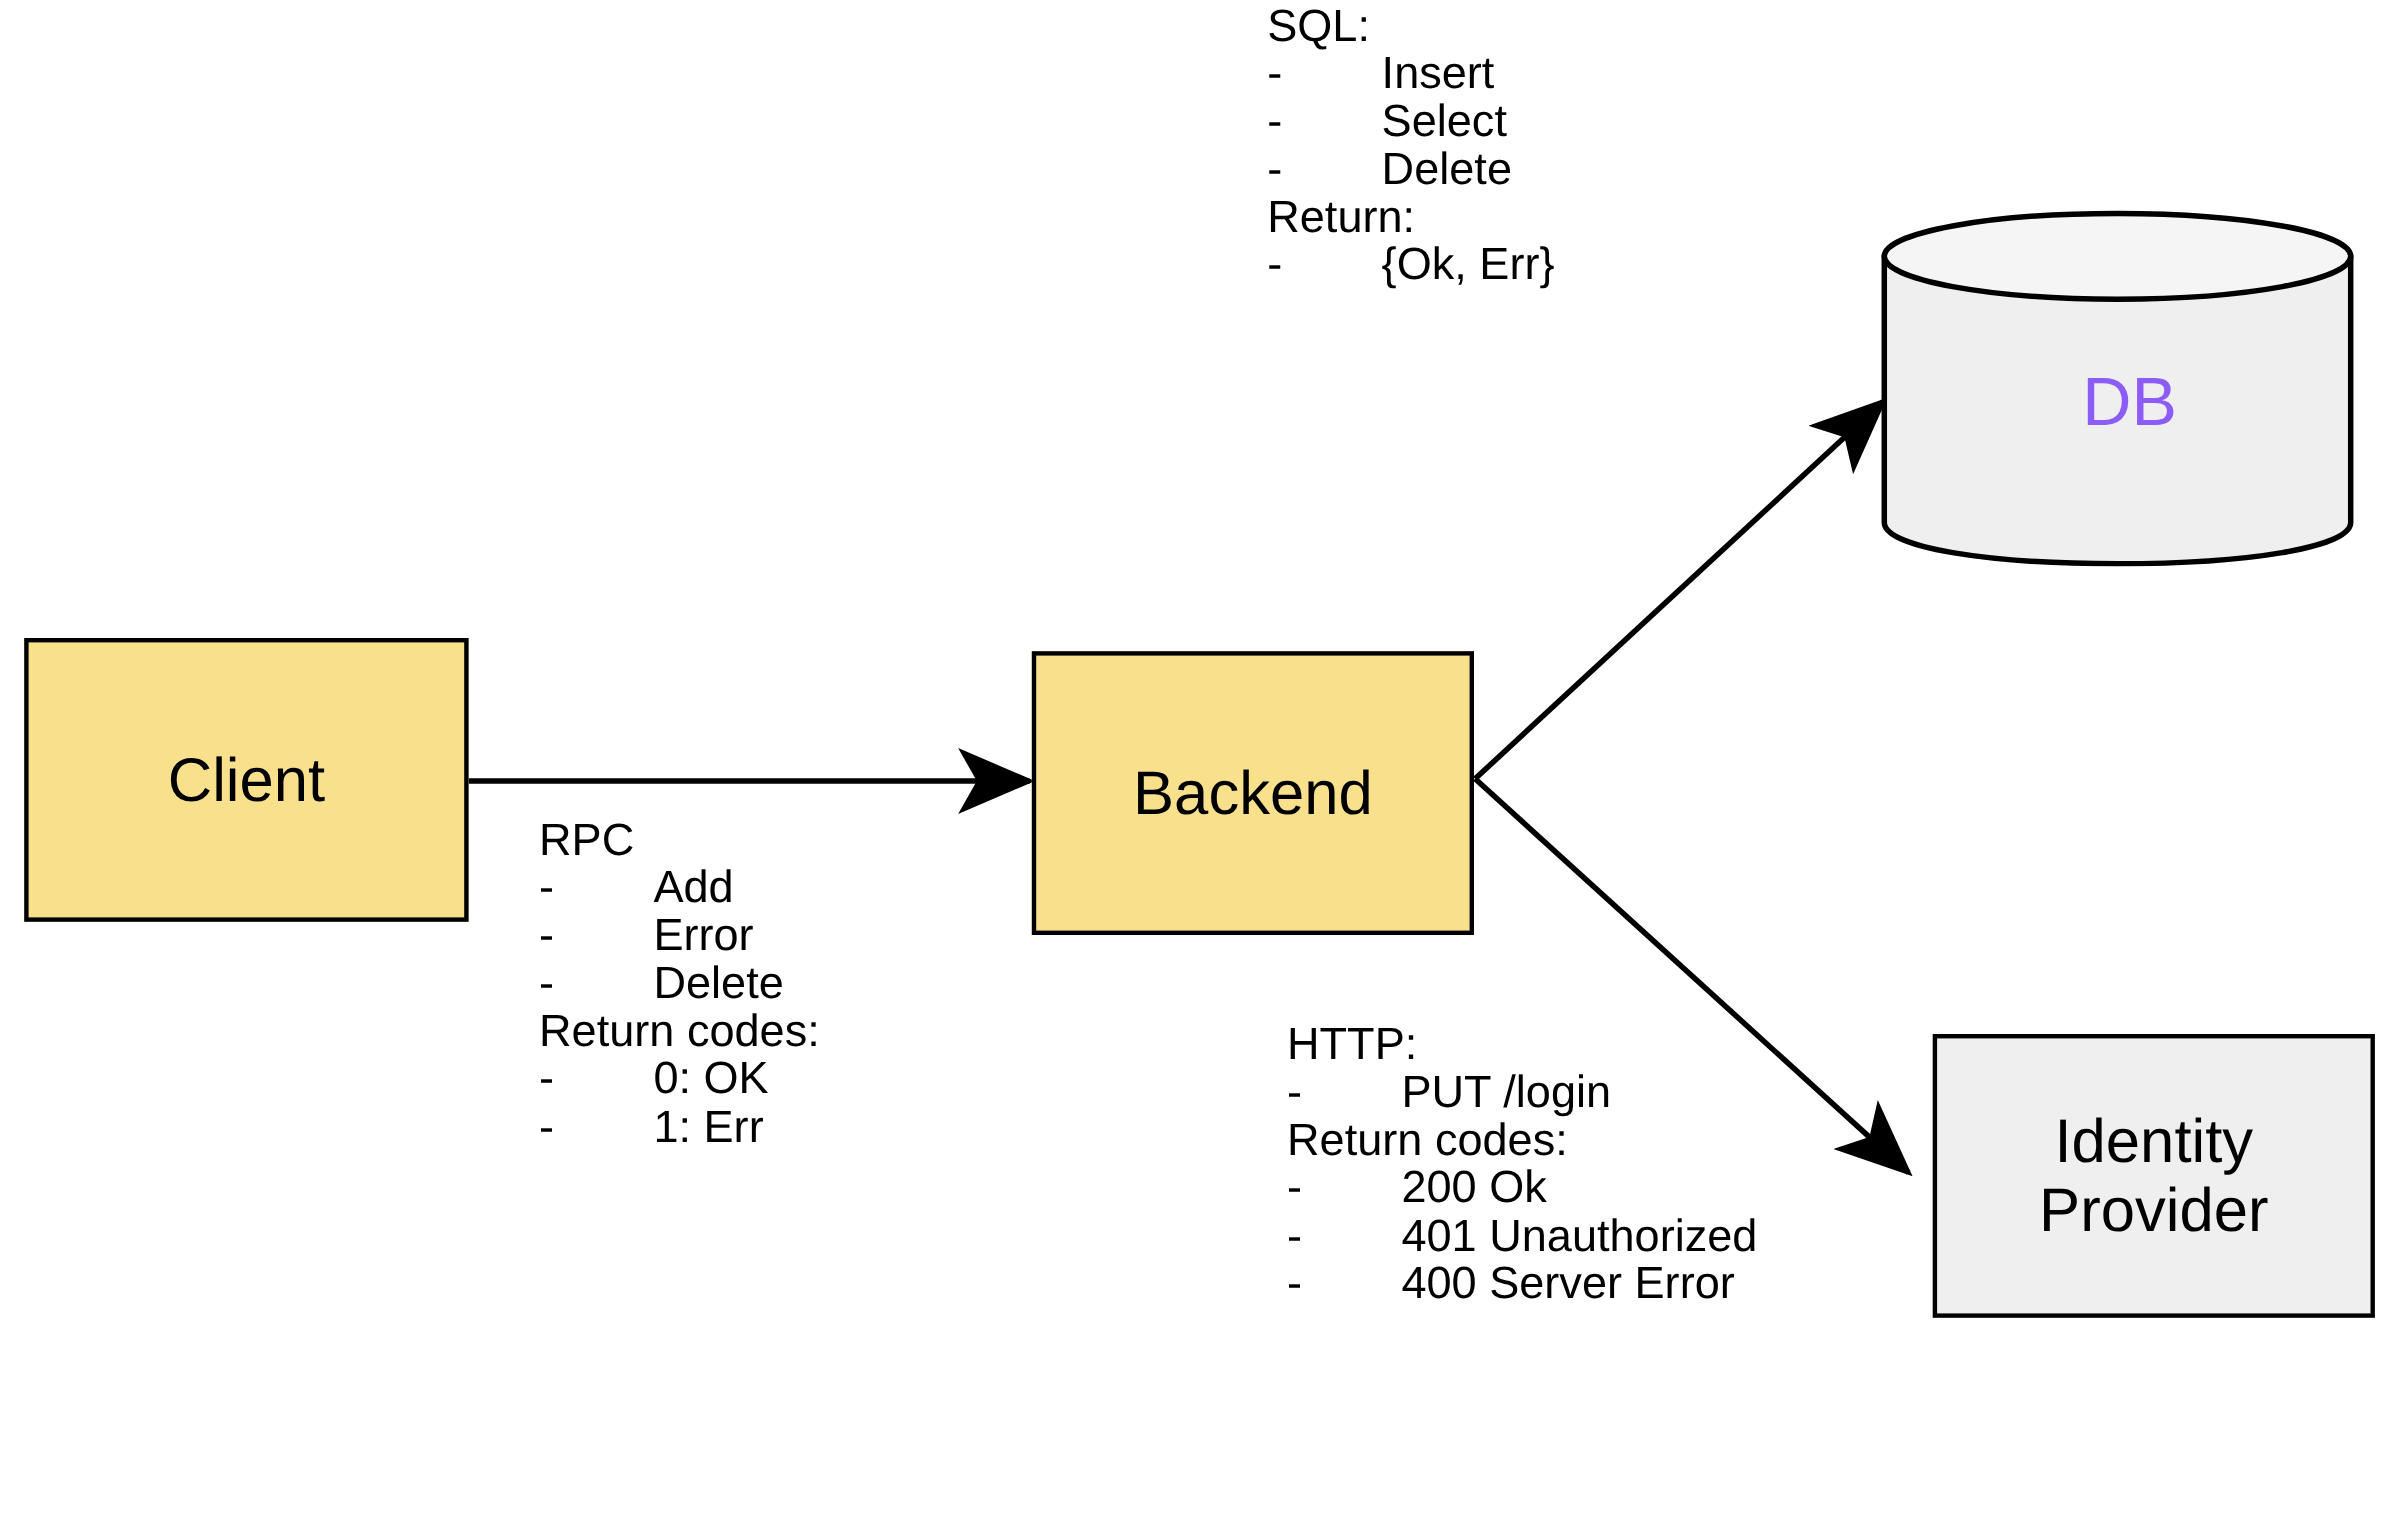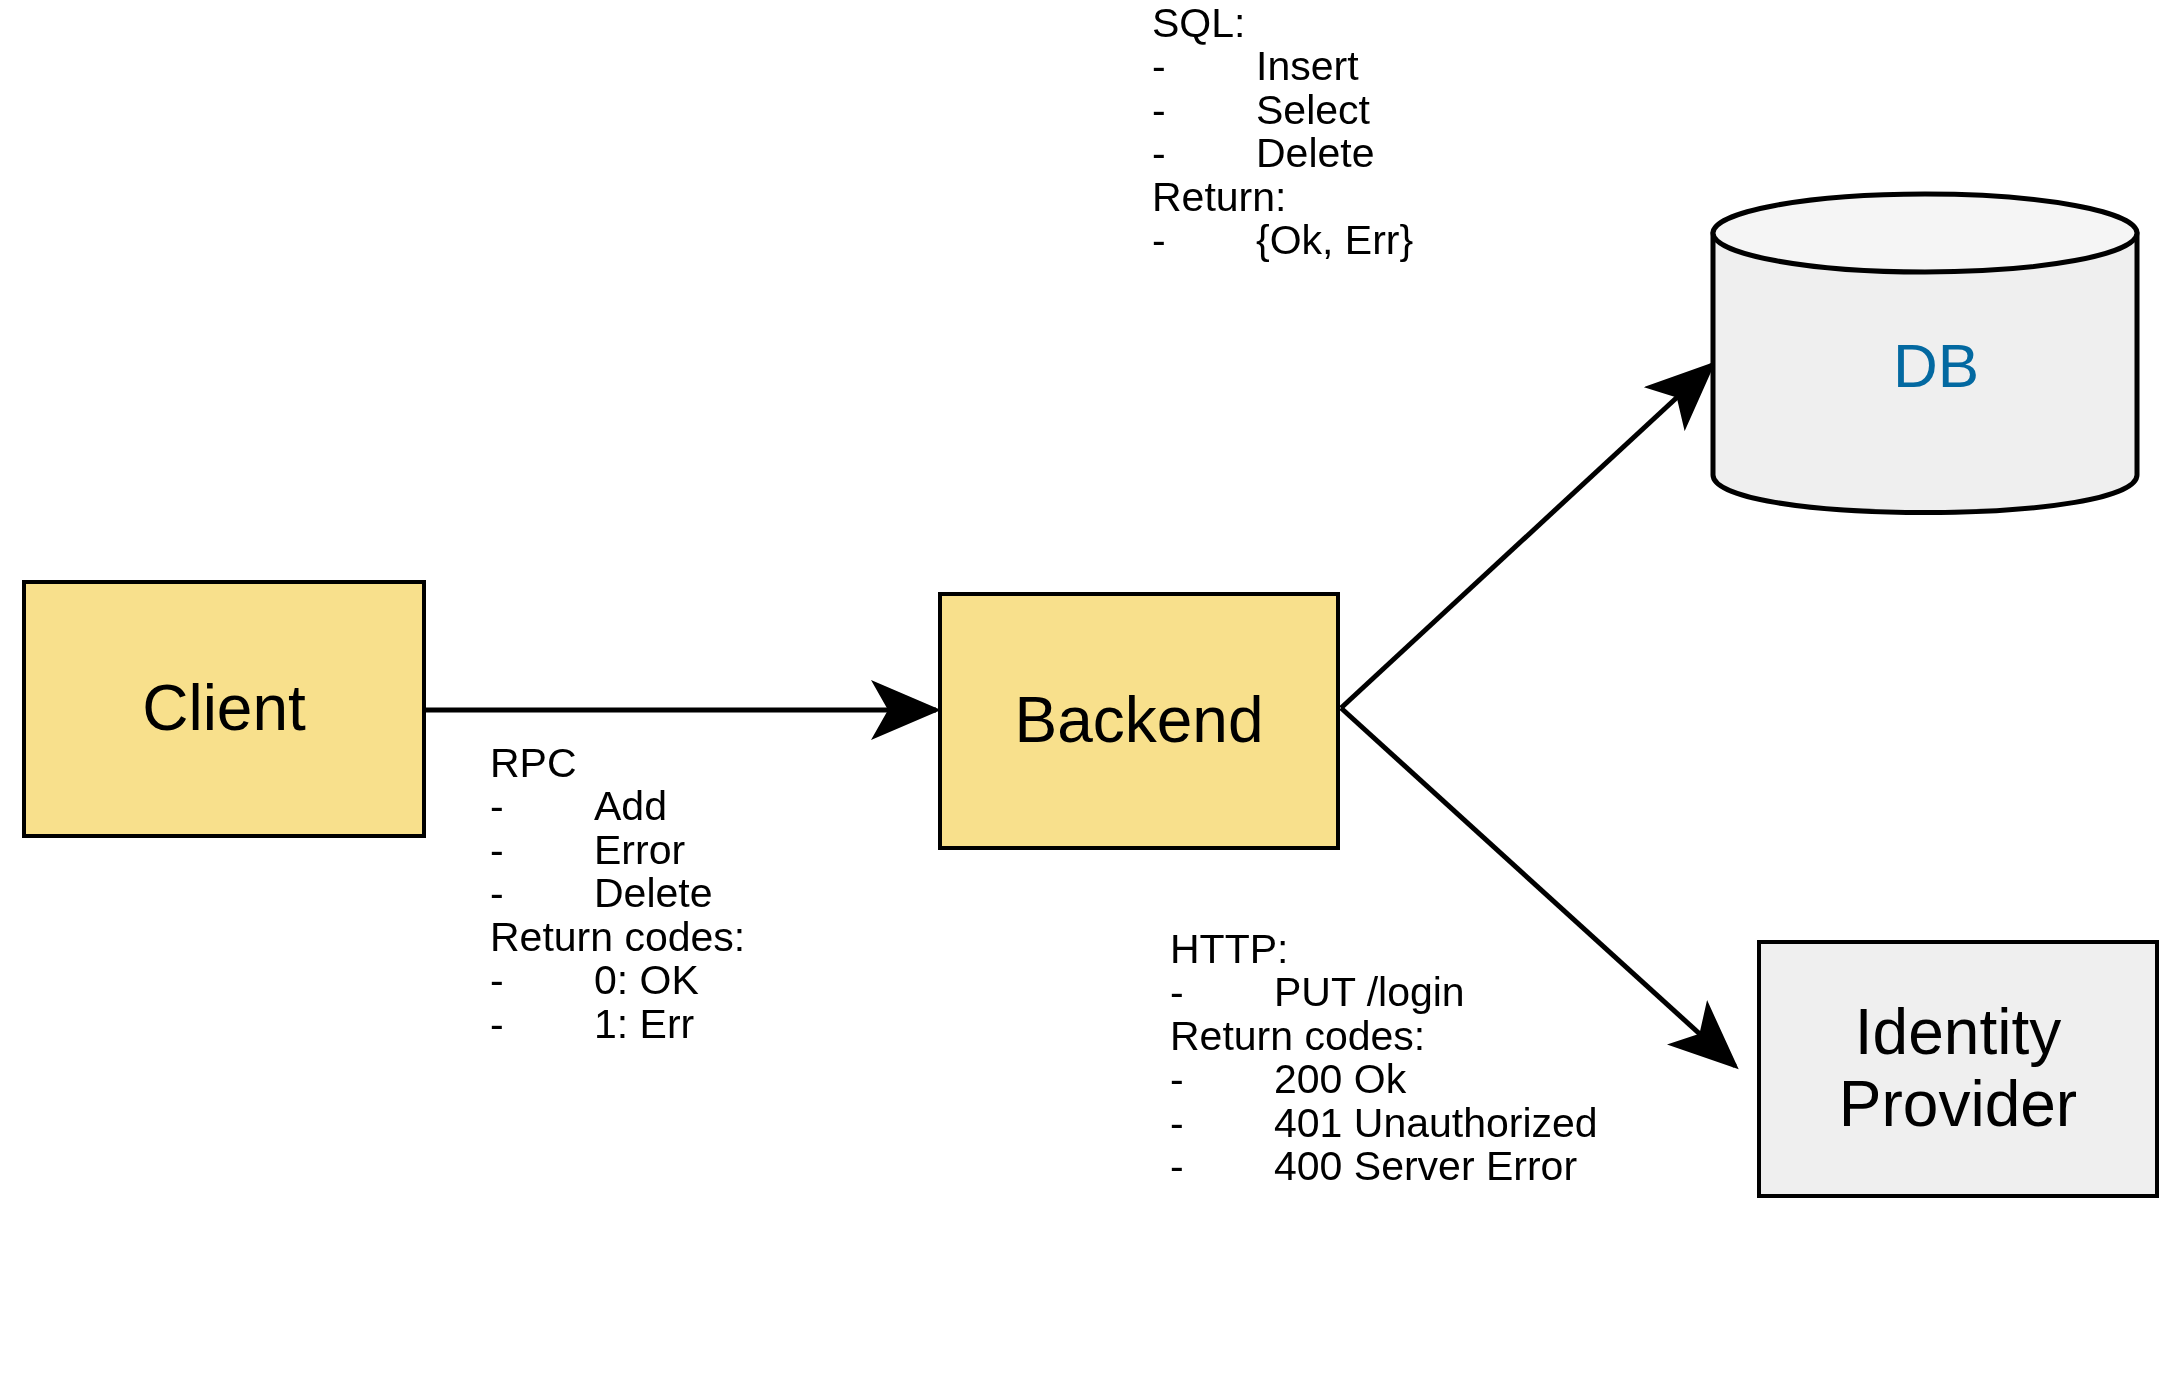--- a/index.html
+++ b/index.html
@@ -38,21 +38,21 @@
     text-align: center;
     line-height: 1.12;
   }
   .node-rect {
     border: 4px solid #000000;
   }
   .fill-yellow { background: #F8E08C; }
   .fill-gray   { background: #EFEFEF; }
 
   .node-label {
-    font-size: 64px;
+    font-size: 56px;
     font-weight: 400;
     color: #000000;
     letter-spacing: 0px;
     white-space: pre-line;
   }
 
   #node-client {
     left: 22px;  top: 580px;
     width: 404px; height: 258px;
   }
@@ -77,21 +77,21 @@
   #node-db .db-text {
     position: absolute;
     left: 0; top: 0;
     width: 452px; height: 324px;
     display: flex;
     align-items: center;
     justify-content: center;
     padding-top: 24px;
     box-sizing: border-box;
     font-size: 62px;
-    color: #0369a1;
+    color: #8b5cf6;
   }
 
   
   .anno {
     position: absolute;
     font-size: 41px;
     line-height: 1.06;
     color: #000000;
     white-space: nowrap;
   }

